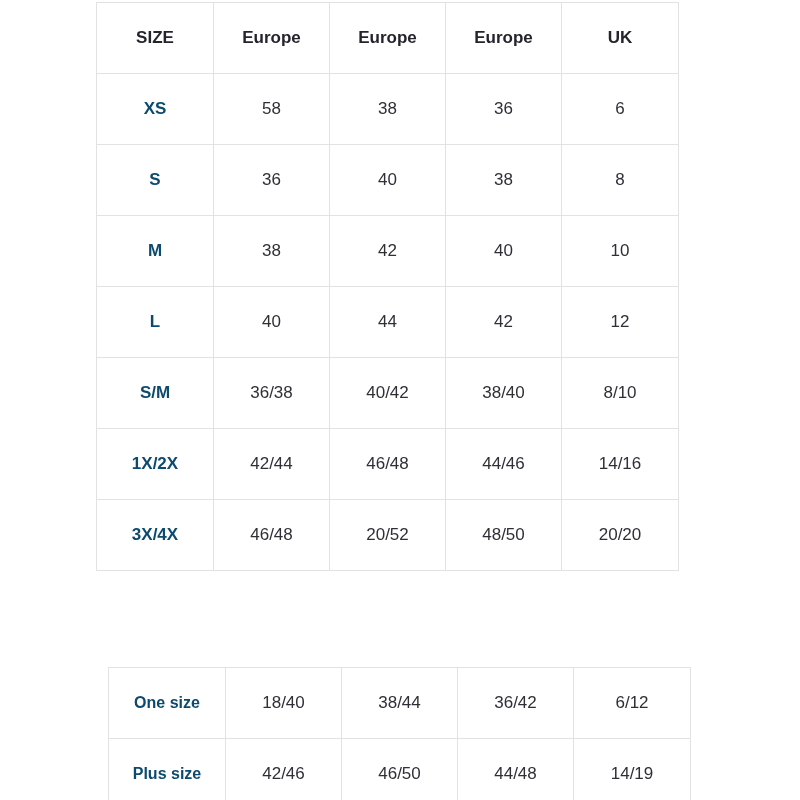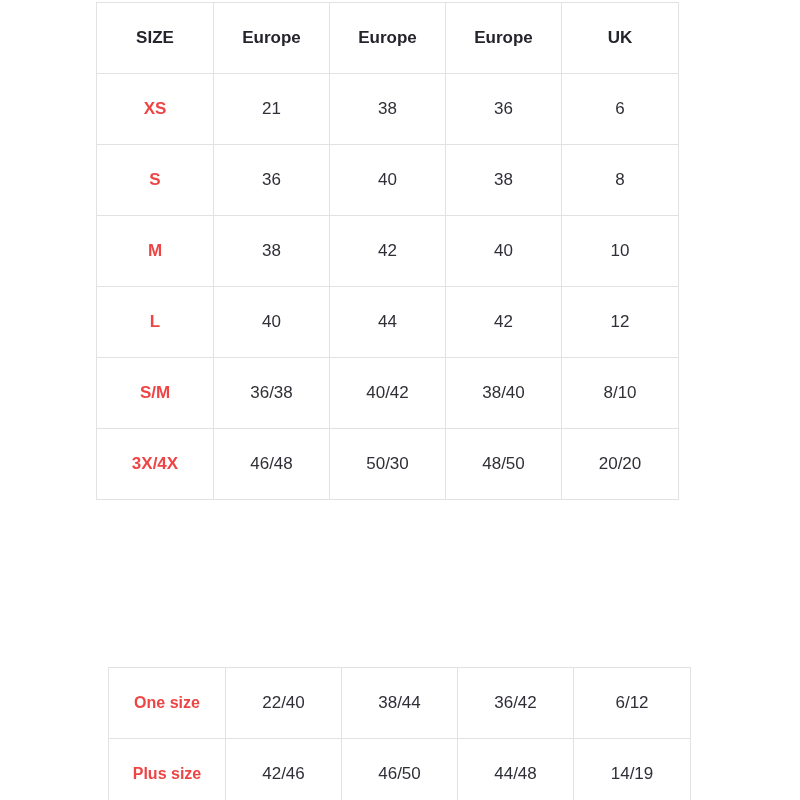--- a/index.html
+++ b/index.html
@@ -50,21 +50,21 @@
     color: #2f2f37;
     padding: 4px;
   }
   table.size-table thead th {
     font-weight: bold;
     font-size: 17px;
     color: #24242c;
   }
   table.size-table tbody td.rowhead {
     font-weight: bold;
-    color: #ef4444;
+    color: #0c4a6e;
     font-size: 17px;
   }
   #secondary-table td.rowhead {
     font-size: 16px;
   }
 </style>
 </head>
 <body>
 
 <div class="page">
@@ -83,21 +83,21 @@
           <th>SIZE</th>
           <th>Europe</th>
           <th>Europe</th>
           <th>Europe</th>
           <th>UK</th>
         </tr>
       </thead>
       <tbody>
         <tr>
           <td class="rowhead">XS</td>
-          <td>21</td>
+          <td>58</td>
           <td>38</td>
           <td>36</td>
           <td>6</td>
         </tr>
         <tr>
           <td class="rowhead">S</td>
           <td>36</td>
           <td>40</td>
           <td>38</td>
           <td>8</td>
@@ -117,43 +117,50 @@
           <td>12</td>
         </tr>
         <tr>
           <td class="rowhead">S/M</td>
           <td>36/38</td>
           <td>40/42</td>
           <td>38/40</td>
           <td>8/10</td>
         </tr>
         <tr>
+          <td class="rowhead">1X/2X</td>
+          <td>42/44</td>
+          <td>46/48</td>
+          <td>44/46</td>
+          <td>14/16</td>
+        </tr>
+        <tr>
           <td class="rowhead">3X/4X</td>
           <td>46/48</td>
-          <td>50/30</td>
+          <td>20/52</td>
           <td>48/50</td>
           <td>20/20</td>
         </tr>
       </tbody>
     </table>
   </div>
 
   <div class="table-wrap" id="secondary-table-wrap">
     <table class="size-table" id="secondary-table">
       <colgroup>
         <col class="c0">
           <col class="c1">
           <col class="c2">
           <col class="c3">
           <col class="c4">
       </colgroup>
       <tbody>
         <tr>
           <td class="rowhead">One size</td>
-          <td>22/40</td>
+          <td>18/40</td>
           <td>38/44</td>
           <td>36/42</td>
           <td>6/12</td>
         </tr>
         <tr>
           <td class="rowhead">Plus size</td>
           <td>42/46</td>
           <td>46/50</td>
           <td>44/48</td>
           <td>14/19</td>

